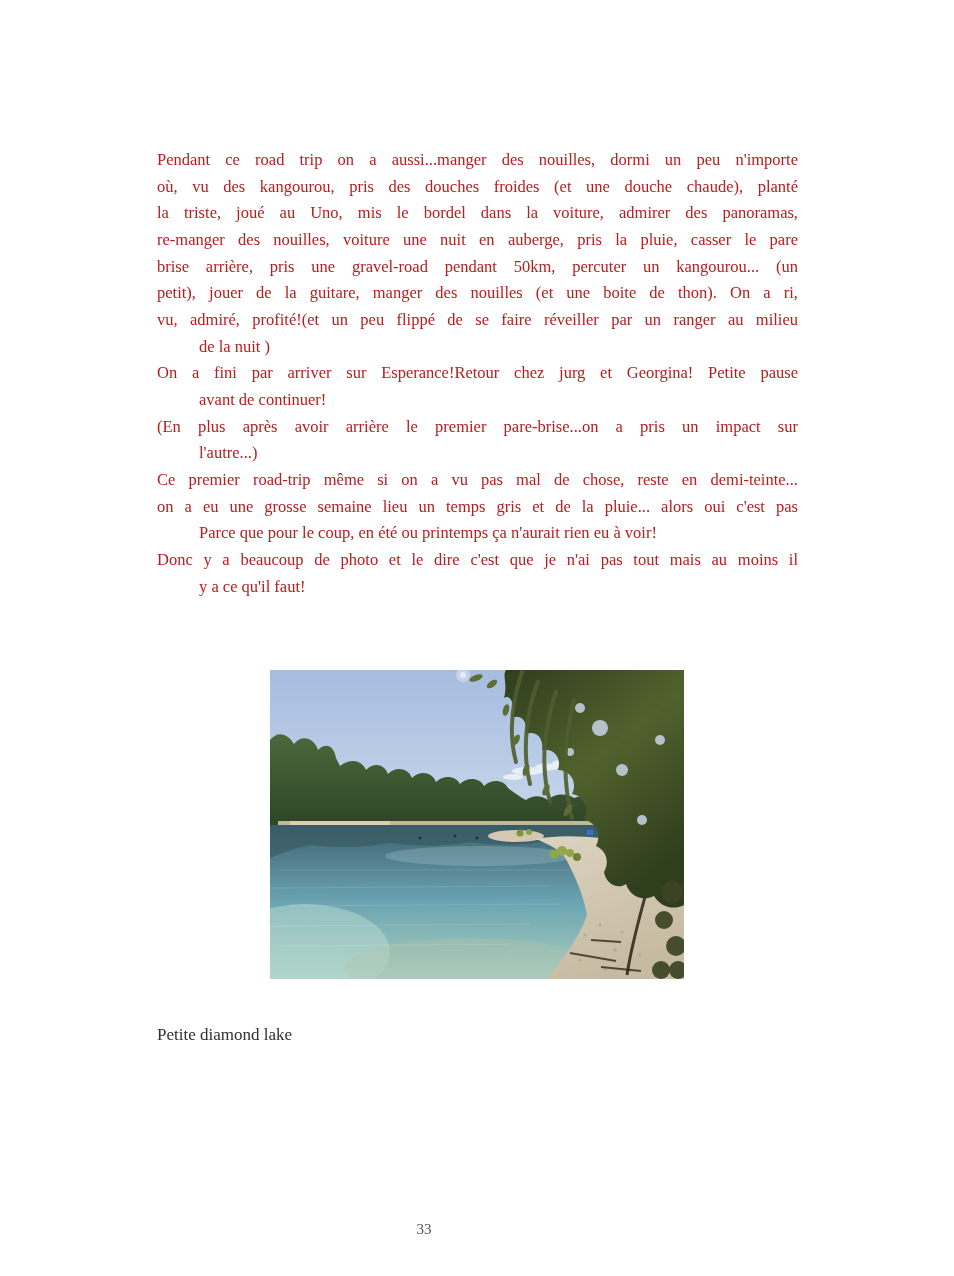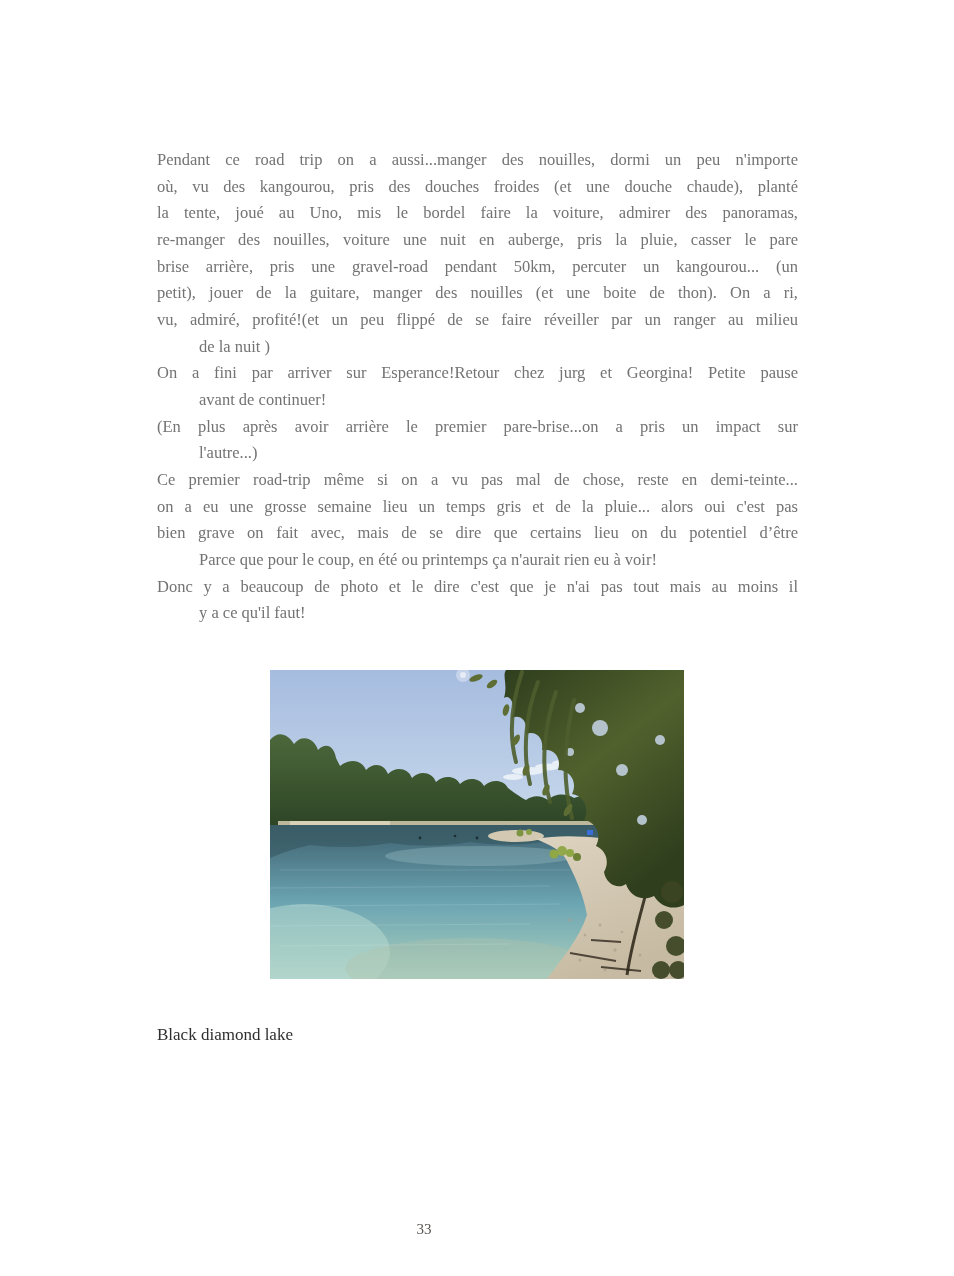--- a/index.html
+++ b/index.html
@@ -11,21 +11,21 @@
     color: #2b2b2b;
     overflow: hidden;
   }
   .page { position: absolute; inset: 0; background: #ffffff; }
 
   .text-block {
     position: absolute;
     left: 157px; top: 147px; width: 641px;
     font-size: 16.5px;
     line-height: 26.65px;
-    color: #737373;
+    color: #b91c1c;
   }
   .line { text-align: justify; text-align-last: justify; white-space: normal; }
   .line.last { text-align-last: left; margin-left: 42px; }
 
   .photo-frame {
     position: absolute;
     left: 270px; top: 670px;
     width: 414px; height: 309px;
     overflow: hidden;
   }
@@ -47,33 +47,32 @@
   }
 </style>
 </head>
 <body>
 
 <div class="page">
 
   <div class="text-block">
       <div class="line">Pendant ce road trip on a aussi...manger des nouilles, dormi un peu n'importe</div>
       <div class="line">où, vu des kangourou, pris des douches froides (et une douche chaude), planté</div>
-      <div class="line">la tente, joué au Uno, mis le bordel faire la voiture, admirer des panoramas,</div>
+      <div class="line">la triste, joué au Uno, mis le bordel dans la voiture, admirer des panoramas,</div>
       <div class="line">re-manger des nouilles, voiture une nuit en auberge, pris la pluie, casser le pare</div>
       <div class="line">brise arrière, pris une gravel-road pendant 50km, percuter un kangourou... (un</div>
       <div class="line">petit), jouer de la guitare, manger des nouilles (et une boite de thon). On a ri,</div>
       <div class="line">vu, admiré, profité!(et un peu flippé de se faire réveiller par un ranger au milieu</div>
       <div class="line last">de la nuit )</div>
       <div class="line">On a fini par arriver sur Esperance!Retour chez jurg et Georgina! Petite pause</div>
       <div class="line last">avant de continuer!</div>
       <div class="line">(En plus après avoir arrière le premier pare-brise...on a pris un impact sur</div>
       <div class="line last">l'autre...)</div>
       <div class="line">Ce premier road-trip même si on a vu pas mal de chose, reste en demi-teinte...</div>
       <div class="line">on a eu une grosse semaine lieu un temps gris et de la pluie... alors oui c'est pas</div>
-      <div class="line">bien grave on fait avec, mais de se dire que certains lieu on du potentiel d’être</div>
       <div class="line last">Parce que pour le coup, en été ou printemps ça n'aurait rien eu à voir!</div>
       <div class="line">Donc y a beaucoup de photo et le dire c'est que je n'ai pas tout mais au moins il</div>
       <div class="line last">y a ce qu'il faut!</div>
     </div>
 
   <figure class="photo-frame">
     <svg width="414" height="309" viewBox="0 0 414 309" aria-hidden="true">
       <defs>
         <linearGradient id="skyGrad" x1="0" y1="0" x2="0" y2="1">
           <stop offset="0" style="stop-color:var(--sky-top)"></stop>
@@ -215,17 +214,17 @@
           <circle cx="402" cy="222" r="11"></circle>
           <circle cx="394" cy="250" r="9"></circle>
           <circle cx="406" cy="276" r="10"></circle>
           <circle cx="391" cy="300" r="9"></circle>
           <circle cx="408" cy="300" r="9"></circle>
         </g>
       </g>
     </svg>
   </figure>
 
-  <div class="caption">Black diamond lake</div>
+  <div class="caption">Petite diamond lake</div>
 
   <div class="page-number">33</div>
 
 </div>
 
 </body></html>

